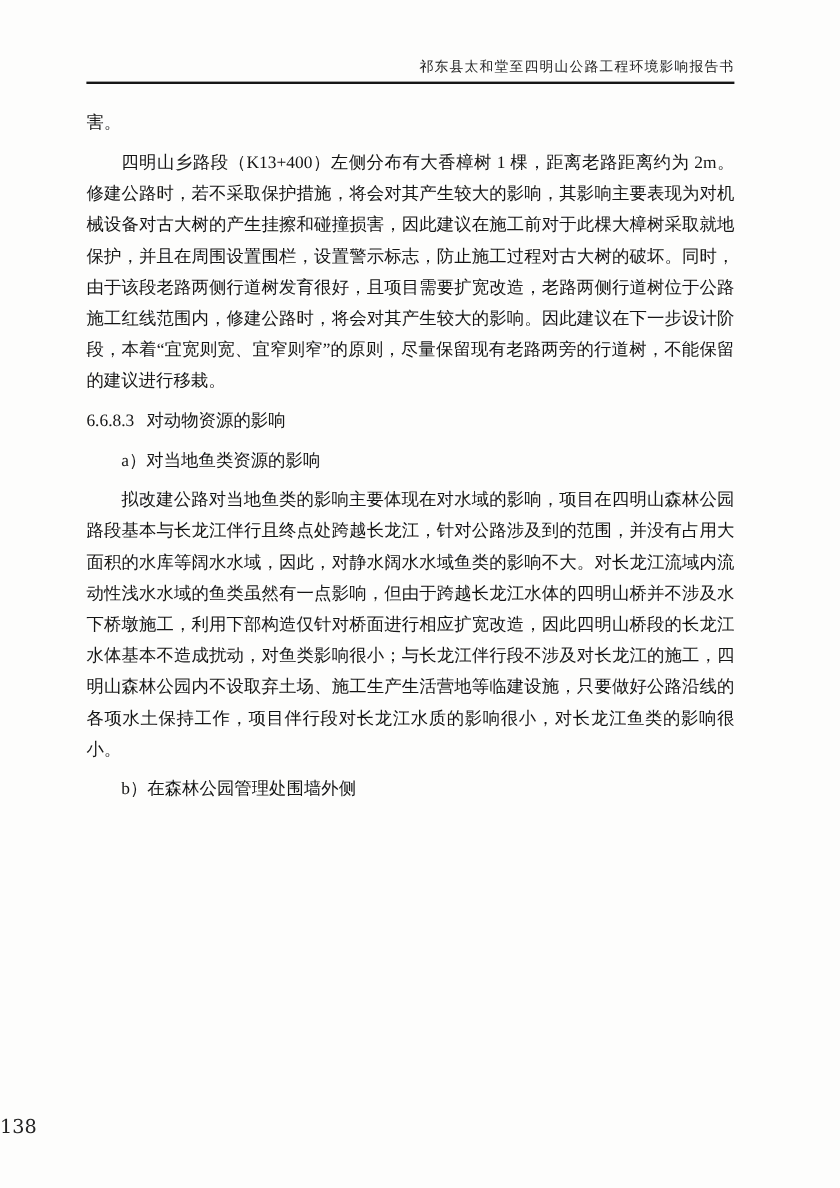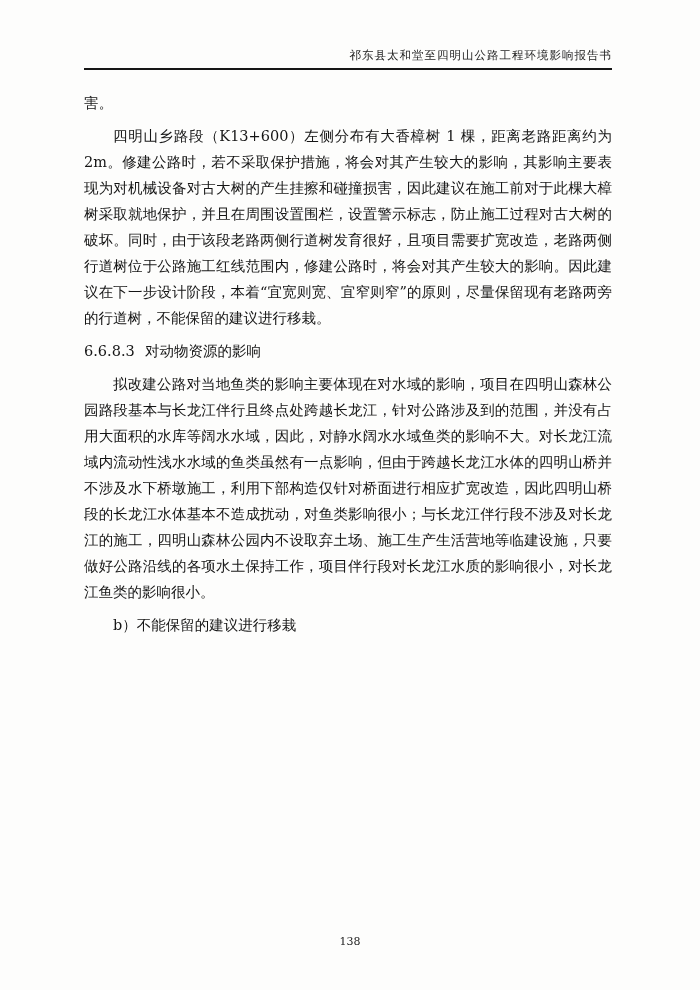--- a/index.html
+++ b/index.html
@@ -12,23 +12,24 @@
     width: 700px;
     height: 990px;
     background: #fdfdfc;
     font-family: "DejaVu Serif", "Liberation Serif", serif;
     color: #1b1b1b;
     box-sizing: border-box;
     overflow: hidden;
   }
   .page-inner {
     position: absolute;
-    left: 84px;
+    left: 72px;
     right: 88px;
     top: 0;
+    font-family: Liberation Serif, serif;
   }
   .header {
     padding-top: 48px;
   }
   .header-title {
     text-align: right;
     font-size: 11.5px;
     letter-spacing: 1px;
     color: #222;
   }
@@ -61,47 +62,47 @@
     margin-right: 0.7em;
   }
   p.sub-heading {
     text-indent: 2em;
   }
   .footer {
     position: absolute;
     bottom: 42px;
     left: 0;
     width: 100%;
-    text-align: center;
-    font-size: 11px;
+    font-size: 16px;
     color: #222;
   }
 </style>
 </head>
 <body>
 
 <div class="page">
   <div class="page-inner">
     <div class="header">
       <div class="header-title">祁东县太和堂至四明山公路工程环境影响报告书</div>
       <div class="header-rule"></div>
     </div>
 
     <div class="doc-body">
       <p class="continuation">害。</p>
 
 
 
-      <p class="para">四明山乡路段（K13+600）左侧分布有大香樟树 1 棵，距离老路距离约为 2m。修建公路时，若不采取保护措施，将会对其产生较大的影响，其影响主要表现为对机械设备对古大树的产生挂擦和碰撞损害，因此建议在施工前对于此棵大樟树采取就地保护，并且在周围设置围栏，设置警示标志，防止施工过程对古大树的破坏。同时，由于该段老路两侧行道树发育很好，且项目需要扩宽改造，老路两侧行道树位于公路施工红线范围内，修建公路时，将会对其产生较大的影响。因此建议在下一步设计阶段，本着“宜宽则宽、宜窄则窄”的原则，尽量保留现有老路两旁的行道树，不能保留的建议进行移栽。</p>
+      <p class="para">四明山乡路段（K13+400）左侧分布有大香樟树 1 棵，距离老路距离约为 2m。修建公路时，若不采取保护措施，将会对其产生较大的影响，其影响主要表现为对机械设备对古大树的产生挂擦和碰撞损害，因此建议在施工前对于此棵大樟树采取就地保护，并且在周围设置围栏，设置警示标志，防止施工过程对古大树的破坏。同时，由于该段老路两侧行道树发育很好，且项目需要扩宽改造，老路两侧行道树位于公路施工红线范围内，修建公路时，将会对其产生较大的影响。因此建议在下一步设计阶段，本着“宜宽则宽、宜窄则窄”的原则，尽量保留现有老路两旁的行道树，不能保留的建议进行移栽。</p>
 
       <p class="section-heading">
         <span class="section-num">6.6.8.3</span><span>对动物资源的影响</span>
       </p>
 
+      <p class="sub-heading">a）对当地鱼类资源的影响</p>
 
       <p class="para">拟改建公路对当地鱼类的影响主要体现在对水域的影响，项目在四明山森林公园路段基本与长龙江伴行且终点处跨越长龙江，针对公路涉及到的范围，并没有占用大面积的水库等阔水水域，因此，对静水阔水水域鱼类的影响不大。对长龙江流域内流动性浅水水域的鱼类虽然有一点影响，但由于跨越长龙江水体的四明山桥并不涉及水下桥墩施工，利用下部构造仅针对桥面进行相应扩宽改造，因此四明山桥段的长龙江水体基本不造成扰动，对鱼类影响很小；与长龙江伴行段不涉及对长龙江的施工，四明山森林公园内不设取弃土场、施工生产生活营地等临建设施，只要做好公路沿线的各项水土保持工作，项目伴行段对长龙江水质的影响很小，对长龙江鱼类的影响很小。</p>
 
-      <p class="sub-heading">b）不能保留的建议进行移栽</p>
+      <p class="sub-heading">b）在森林公园管理处围墙外侧</p>
     </div>
   </div>
 
   <div class="footer">138</div>
 </div>
 
 </body></html>

